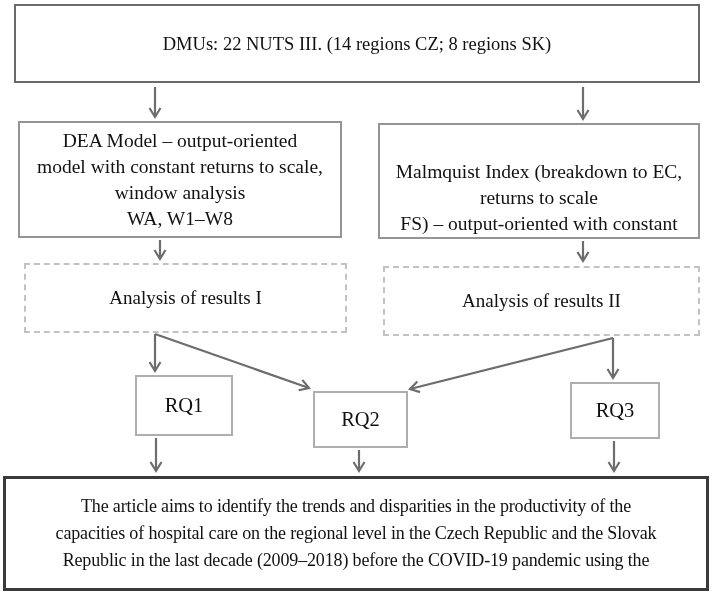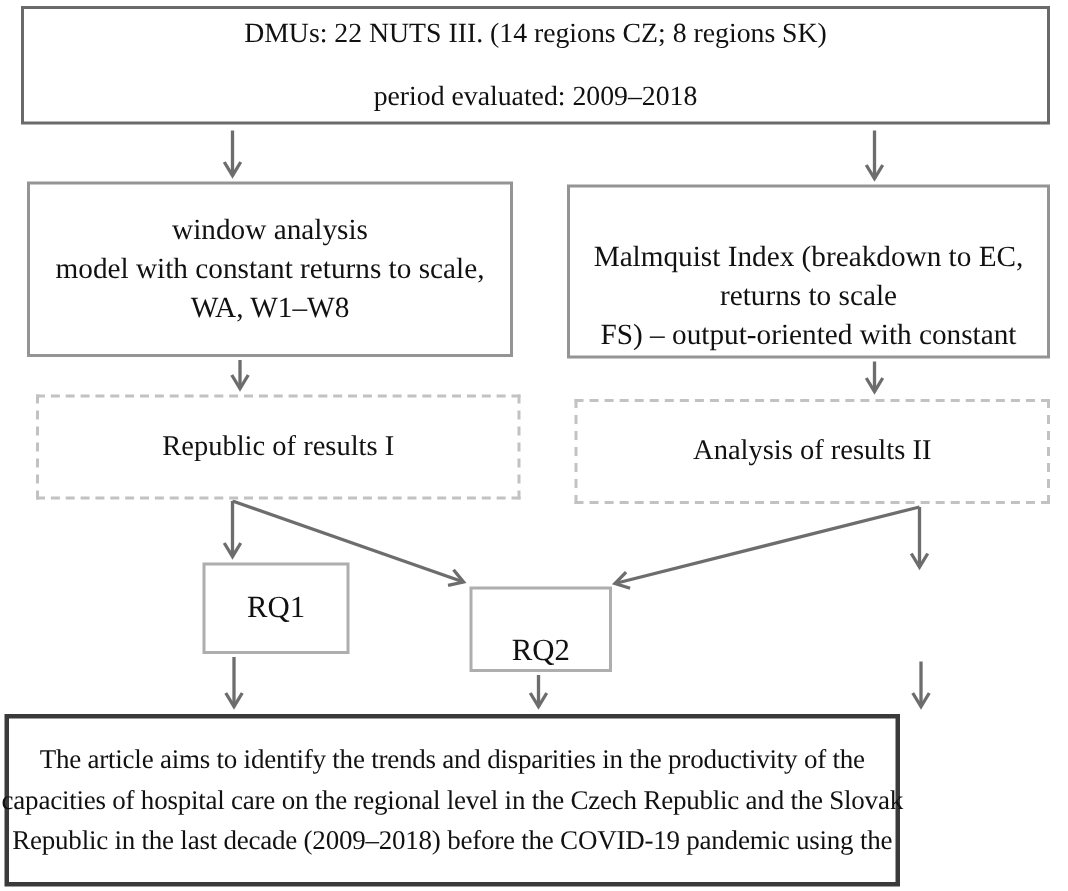--- a/index.html
+++ b/index.html
@@ -55,24 +55,24 @@
     font-size: 19px;
     line-height: 24px;
   }
   .analysis1-box { left: 24px;  top: 263px; width: 323px; height: 70px; }
   .analysis2-box { left: 383px; top: 266px; width: 317px; height: 70px; }
   .rq-box {
     border: 2px solid #aeaeae;
     font-size: 20.5px;
   }
   .rq1-box { left: 107px; top: 375px; width: 98px; height: 61px; margin-left: 28px; }
-  .rq2-box { left: 313px; top: 391px; width: 95px; height: 57px; justify-content: flex-end; }
+  .rq2-box { left: 313px; top: 391px; width: 95px; height: 57px; }
   .rq3-box { left: 570px; top: 382px; width: 90px; height: 57px; }
   .aim-box {
-    left: 3px; top: 476px; width: 597px; height: 115px;
+    left: 3px; top: 476px; width: 706px; height: 115px;
     border: 3px solid #3a3a3a;
     font-size: 18px;
     line-height: 27px;
     letter-spacing: -0.15px;
   }
 </style>
 </head>
 <body>
 
 <div class="canvas">
@@ -93,51 +93,54 @@
       <line x1="613" y1="338" x2="613" y2="378" marker-end="url(#chev)"></line>
       <line x1="613" y1="338" x2="410" y2="389" marker-end="url(#chev)"></line>
       <line x1="156" y1="438" x2="156" y2="471" marker-end="url(#chev)"></line>
       <line x1="359" y1="450" x2="359" y2="471" marker-end="url(#chev)"></line>
       <line x1="614" y1="441" x2="614" y2="471" marker-end="url(#chev)"></line>
     </g>
   </svg>
 
   <div class="box dmus-box">
     <div class="line">DMUs: 22 NUTS III. (14 regions CZ; 8 regions SK)</div>
-    <div class="line">period evaluated: 2009–2018</div>
   </div>
 
   <div class="box model-box dea-box">
+    <div class="line">DEA Model – output-oriented</div>
+    <div class="line">model with constant returns to scale,</div>
     <div class="line">window analysis</div>
-    <div class="line">model with constant returns to scale,</div>
     <div class="line">WA, W1–W8</div>
   </div>
 
   <div class="box model-box malm-box">
     <div class="line">Malmquist Index (breakdown to EC,</div>
     <div class="line">returns to scale</div>
     <div class="line">FS) – output-oriented with constant</div>
   </div>
 
   <div class="box analysis-box analysis1-box">
-    <div class="line">Republic of results I</div>
+    <div class="line">Analysis of results I</div>
   </div>
 
   <div class="box analysis-box analysis2-box">
     <div class="line">Analysis of results II</div>
   </div>
 
   <div class="box rq-box rq1-box">
     <div class="line">RQ1</div>
   </div>
 
   <div class="box rq-box rq2-box">
     <div class="line">RQ2</div>
   </div>
 
+  <div class="box rq-box rq3-box">
+    <div class="line">RQ3</div>
+  </div>
 
   <div class="box aim-box">
     <div class="line">The article aims to identify the trends and disparities in the productivity of the</div>
     <div class="line">capacities of hospital care on the regional level in the Czech Republic and the Slovak</div>
     <div class="line">Republic in the last decade (2009–2018) before the COVID-19 pandemic using the</div>
   </div>
 
 </div>
 
 </body></html>

